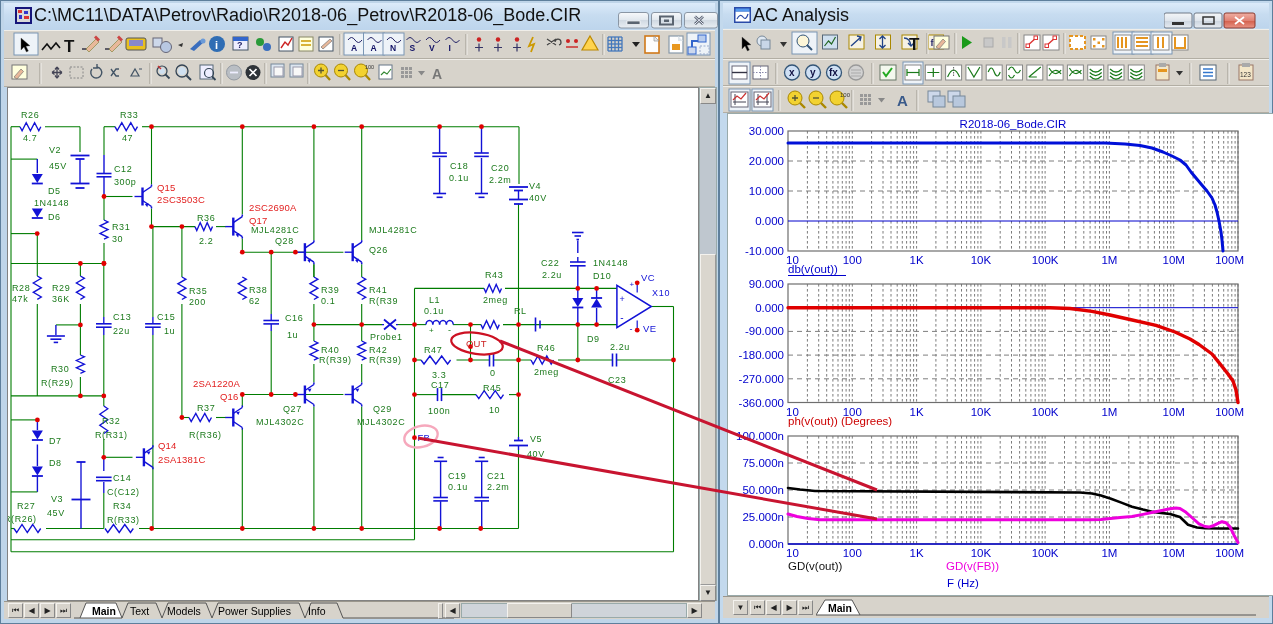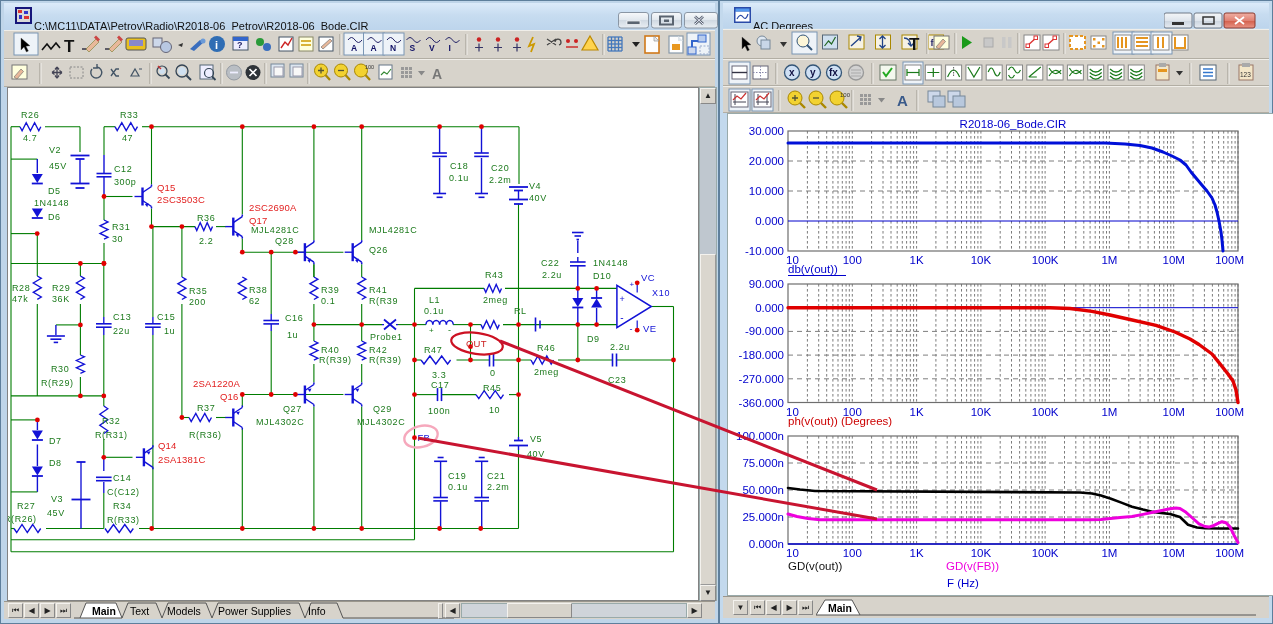--- a/index.html
+++ b/index.html
@@ -1,18 +1,18 @@
 <!DOCTYPE html>
 <html><head><meta charset="utf-8"><style>
 *{margin:0;padding:0;box-sizing:border-box}
 html,body{width:1273px;height:624px;overflow:hidden;background:#8ba3b8;font-family:"Liberation Sans",sans-serif}
 .win{position:absolute;top:0;height:624px}
 .frame{position:absolute;inset:0;border:1px solid #5e7f9c;background:#bfd5e9}
 .title{position:absolute;left:4px;right:4px;top:3px;height:26px;background:linear-gradient(#dcebfa,#c7dcf0 45%,#bdd5ec);}
-.title .cap{position:absolute;left:30px;top:17px;font-size:11px;color:#111}
+.title .cap{position:absolute;left:30px;top:2px;font-size:18px;color:#111}
 .tbar{position:absolute;background:#d7d3cb;border-top:1px solid #f0eee9;border-bottom:1px solid #b2aea4}
 .white{position:absolute;background:#fff;border:1px solid #828282}
 .tabrow{position:absolute;background:#d7d3cb;border-top:1px solid #9a968c}
 .arrbtn{position:absolute;width:15px;height:15px;background:#d7d3cb;border:1px solid #888;border-top-color:#f4f2ee;border-left-color:#f4f2ee;font-size:8px;text-align:center;line-height:14px;color:#222}
 </style></head><body>
 
 <div class="win" style="left:0;width:719px">
  <div class="frame"></div>
  <div class="title" style="height:27px">
    <svg style="position:absolute;left:11px;top:4px" width="17" height="17">
@@ -721,21 +721,21 @@
 
 <div class="win" style="left:719px;width:554px">
  <div class="frame" style="background:#c3d9ed"></div>
  <div class="title" style="height:25px">
    <svg style="position:absolute;left:11px;top:4px" width="17" height="16">
      <rect width="17" height="16" fill="#2a4aa8"></rect>
         <rect x="1.5" y="4.5" width="14" height="10" fill="#fff"></rect>
      <rect x="1.5" y="1.5" width="14" height="3" fill="#5599ee"></rect>
      <path d="M 3,12 q 3,-6 6,-2 q 3,4 5,-3" stroke="#2a4aa8" stroke-width="1.2" fill="none"></path>
    </svg>
-   <div class="cap">AC Degrees</div>
+   <div class="cap">AC Analysis</div>
    <svg style="position:absolute;right:10px;top:9px" width="95" height="18">
      <g>
           <rect x="0" y="1" width="28" height="15" rx="2" fill="url(#gb)" stroke="#707a88"></rect>
           <rect x="8" y="10" width="12" height="3" fill="#333"></rect>
         </g>
      <g>
           <rect x="30" y="1" width="28" height="15" rx="2" fill="url(#gb)" stroke="#707a88"></rect>
           <rect x="39" y="5" width="11" height="7" fill="none" stroke="#333" stroke-width="1.5"></rect>
         </g>
      <g>

